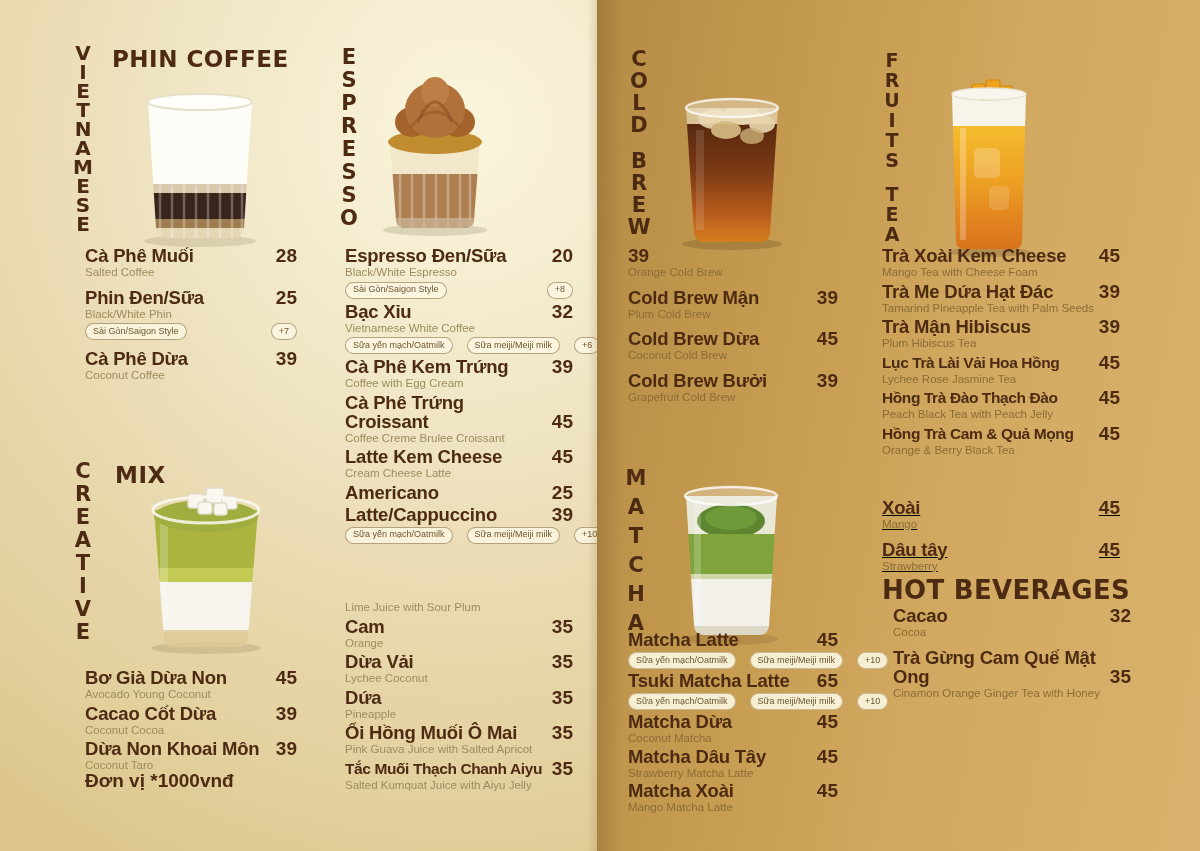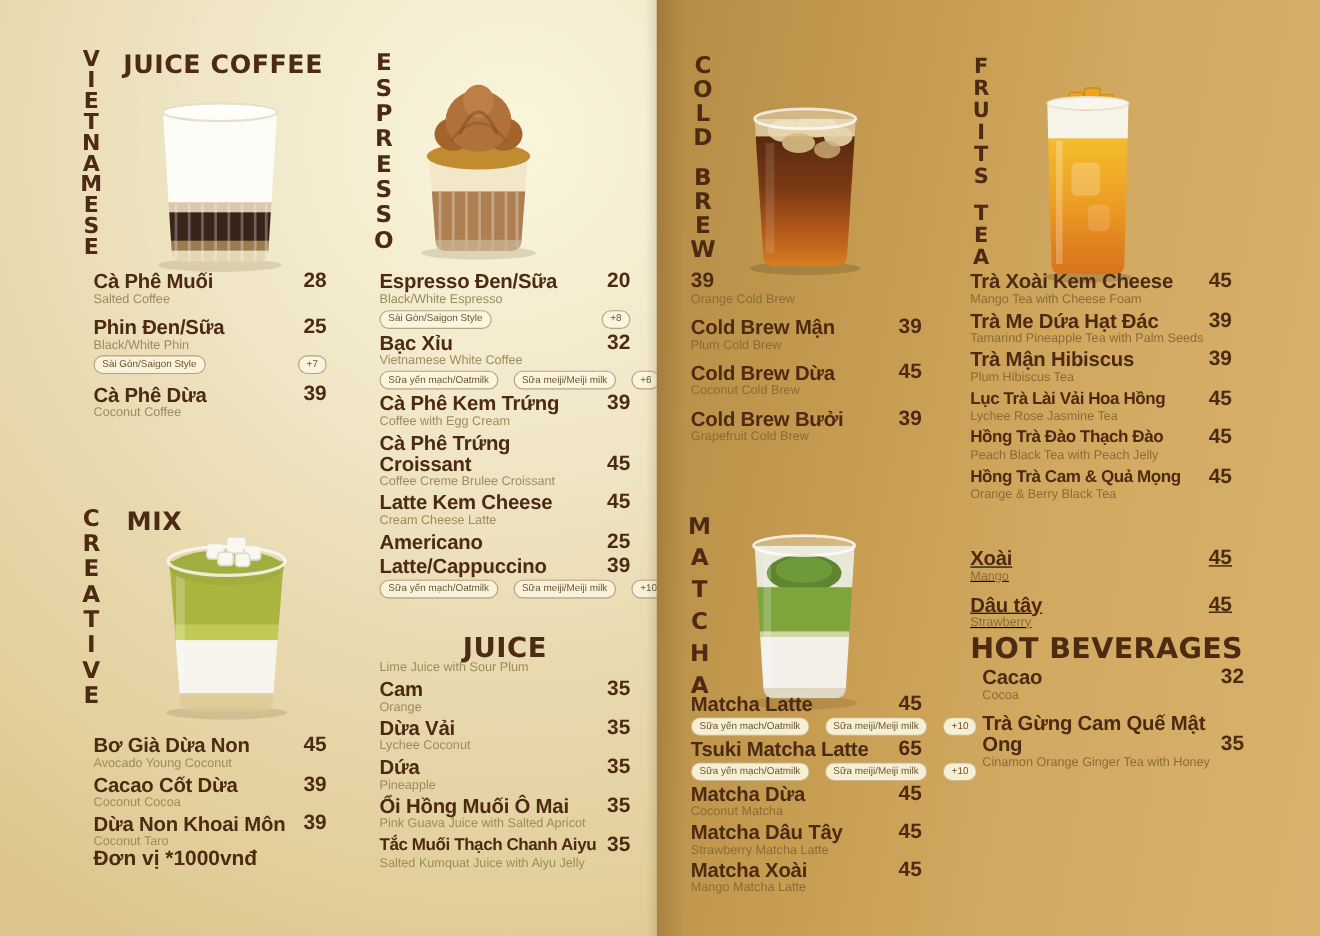--- a/index.html
+++ b/index.html
@@ -75,21 +75,21 @@
         <span>I</span>
         <span>E</span>
         <span>T</span>
         <span>N</span>
         <span>A</span>
         <span>M</span>
         <span>E</span>
         <span>S</span>
         <span>E</span>
       </div>
-    <div class="htitle h-phin">JUICE COFFEE</div>
+    <div class="htitle h-phin">PHIN COFFEE</div>
 
     <div class="img" style="left:128px;top:88px;width:144px;height:160px;">
       <svg viewBox="0 0 144 160">
         <ellipse cx="72" cy="153" rx="56" ry="6" fill="rgba(60,40,10,.12)"></ellipse>
         <defs>
             <clipPath id="cpA">
               <path d="M20 12 L124 12 L116 140 Q115 150 105 150 L39 150 Q29 150 28 140 Z"></path>
             </clipPath>
           </defs>
         <g clip-path="url(#cpA)">
@@ -318,21 +318,20 @@
     </div>
 
     <div class="badgerow">
             <span class="pill">Sữa yến mạch/Oatmilk</span>
             <span class="pill">Sữa meiji/Meiji milk</span>
             <span class="pill extra">+10</span>
           </div>
   </div>
       </div>
 
-    <div class="htitle h-juice">JUICE</div>
     <div class="items tight" style="left:345px;top:600px;width:228px;">
         <div class="item">
     <div class="sub">Lime Juice with Sour Plum</div>
 
   </div>
         <div class="item">
     <div class="row">
       <div class="nm">Cam</div>
       <div class="pr">35</div>
     </div>

